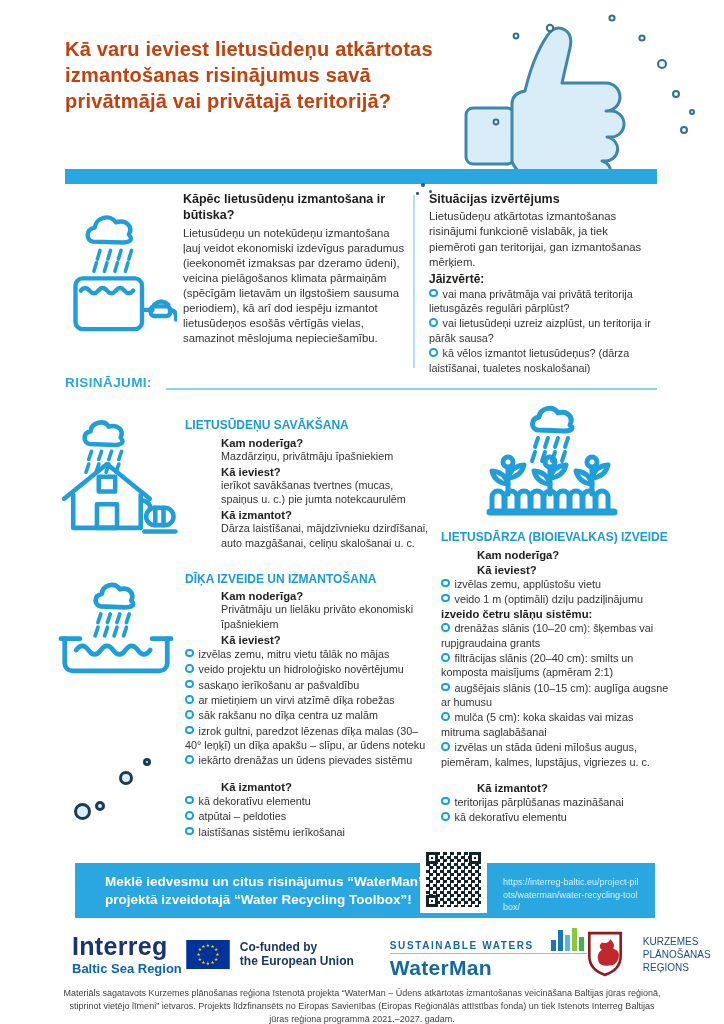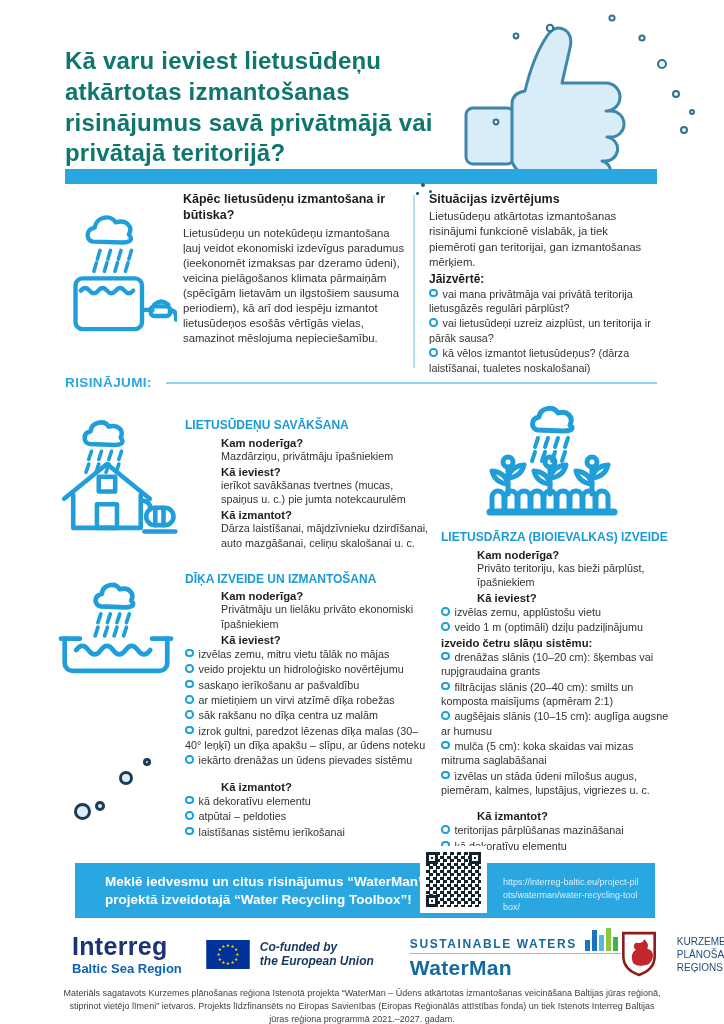--- a/index.html
+++ b/index.html
@@ -1,42 +1,42 @@
 <!DOCTYPE html>
 <html><head>
 <meta charset="utf-8">
 <style>
   html,body{margin:0;padding:0;background:#e9e9e9;}
   .page{position:relative;width:724px;height:1024px;background:#ffffff;margin:0 auto;
         font-family:"Liberation Sans",sans-serif;overflow:hidden;color:#333;}
 
   
-  .title{position:absolute;left:65px;top:30px;width:410px;font-size:24px;line-height:1.28;
-         font-weight:bold;color:#0f766e;letter-spacing:.2px;}
+  .title{position:absolute;left:65px;top:24px;width:410px;font-size:20px;line-height:1.28;
+         font-weight:bold;color:#c2410c;letter-spacing:.2px;}
   .title-bar{position:absolute;left:65px;top:169px;width:592px;height:15px;background:#2aa7e0;}
   .thumb-wrap{position:absolute;left:452px;top:2px;width:262px;height:182px;}
 
   
   .intro{position:absolute;left:65px;top:191px;width:596px;display:flex;}
   .intro-left{width:342px;display:flex;flex:none;}
   .intro-icon{width:118px;flex:none;padding-top:8px;}
   .intro-left-text{width:224px;}
   .intro-divider{width:2px;background:#b5def2;margin:4px 14px 8px 6px;flex:none;}
   .intro-right{width:226px;}
   .h-dark{font-size:12.5px;font-weight:bold;color:#1d1d1b;margin:0 0 2px;line-height:1.3;}
   .body-txt{font-size:11.3px;line-height:1.34;color:#333;margin:0;}
   .sub-dark{font-size:12px;font-weight:bold;color:#1d1d1b;margin:2px 0 1px;}
 
   ul.blist{list-style:none;margin:1px 0 0;padding:0;}
   ul.blist li{font-size:10.8px;line-height:1.33;color:#333;margin:1px 0;}
   ul.blist li::before{content:"";display:inline-block;width:4.5px;height:4.5px;border:2px solid #1f9ed9;
          border-radius:50%;margin-right:5px;vertical-align:0.5px;}
 
   
-  .ris-row{position:absolute;left:65px;top:375px;width:592px;display:flex;align-items:center;}
+  .ris-row{position:absolute;left:65px;top:375px;width:592px;display:flex;align-items:flex-end;}
   .ris-label{color:#2ba7e0;font-weight:bold;font-size:13.5px;letter-spacing:.4px;flex:none;}
   .ris-line{flex:1;height:2px;background:#8fd0ef;margin-left:14px;}
 
   
   .solutions{position:absolute;left:53px;top:398px;width:618px;display:flex;}
   .sol-icons{width:132px;flex:none;}
   .icon-house{margin:10px 0 0 2px;}
   .icon-pond{margin:34px 0 0 2px;}
   .sol-middle{width:246px;flex:none;padding-top:16px;}
   .sol-right{width:230px;flex:none;margin-left:10px;}
@@ -65,25 +65,25 @@
   .finder::after{content:"";position:absolute;left:2px;top:2px;width:2px;height:2px;background:#13222b;}
   .f-tl{left:0;top:0;} .f-tr{right:0;top:0;} .f-bl{left:0;bottom:0;}
   .banner-link{position:absolute;left:428px;top:13px;width:138px;color:#d6effb;font-size:9px;
                line-height:1.4;word-break:break-all;text-decoration:none;display:block;}
 
   
   .logos{position:absolute;left:72px;top:926px;width:596px;height:56px;display:flex;align-items:center;}
   .lg-interreg{flex:none;line-height:1;}
   .lg-interreg .l1{font-size:25px;font-weight:bold;color:#1c3474;letter-spacing:.3px;}
   .lg-interreg .l2{font-size:13px;font-weight:bold;color:#0e62b2;margin-top:3px;}
-  .lg-eu{flex:none;display:flex;align-items:flex-end;margin-left:24px;font-style:italic;}
+  .lg-eu{flex:none;display:flex;align-items:flex-end;margin-left:4px;}
   .lg-eu .txt{margin-left:10px;font-size:12px;font-weight:bold;color:#17365d;line-height:1.2;}
   .lg-wm{flex:none;margin-left:36px;}
   .wm-top{display:flex;align-items:flex-end;border-bottom:1px solid #9bb9cb;padding-bottom:2px;}
-  .wm-tag{font-size:12px;letter-spacing:1.6px;color:#156a9d;font-weight:bold;margin-right:8px;}
+  .wm-tag{font-size:10px;letter-spacing:1.6px;color:#156a9d;font-weight:bold;margin-right:17px;}
   .wm-name{font-size:21px;font-weight:bold;color:#156a9d;margin-top:2px;letter-spacing:.3px;}
   .lg-kz{flex:none;display:flex;align-items:center;margin-left:auto;}
   .lg-kz .txt{margin-left:20px;font-size:10px;font-weight:normal;color:#1d4c7c;line-height:1.3;}
 
   
   .footer{position:absolute;left:62px;top:987px;width:600px;text-align:center;
           font-size:9px;line-height:1.45;color:#3f3f3f;}
 
   svg{display:block;}
 </style>
@@ -285,21 +285,20 @@
           <use href="#picketA" x="78"></use>
             <use href="#picketA" x="91"></use>
             <use href="#picketA" x="104"></use>
           <line x1="4" y1="110" x2="128" y2="110" stroke="#1f9ed9" stroke-width="7" stroke-linecap="round"></line>
         </svg>
       </div>
 
       <div style="margin-top:10px;">
         <h3 class="sec-title">LIETUSDĀRZA (BIOIEVALKAS) IZVEIDE</h3>
         <p class="q">Kam noderīga?</p>
-        <p class="a">Privāto teritoriju, kas bieži pārplūst, īpašniekiem</p>
         <p class="q">Kā ieviest?</p>
         <ul class="blist">
           <li>izvēlas zemu, applūstošu vietu</li>
           <li>veido 1 m (optimāli) dziļu padziļinājumu</li>
         </ul>
         <p class="layers-label">izveido četru slāņu sistēmu:</p>
         <ul class="blist">
           <li>drenāžas slānis (10–20 cm): šķembas vai rupjgraudaina grants</li>
           <li>filtrācijas slānis (20–40 cm): smilts un komposta maisījums (apmēram 2:1)</li>
           <li>augšējais slānis (10–15 cm): auglīga augsne ar humusu</li>

